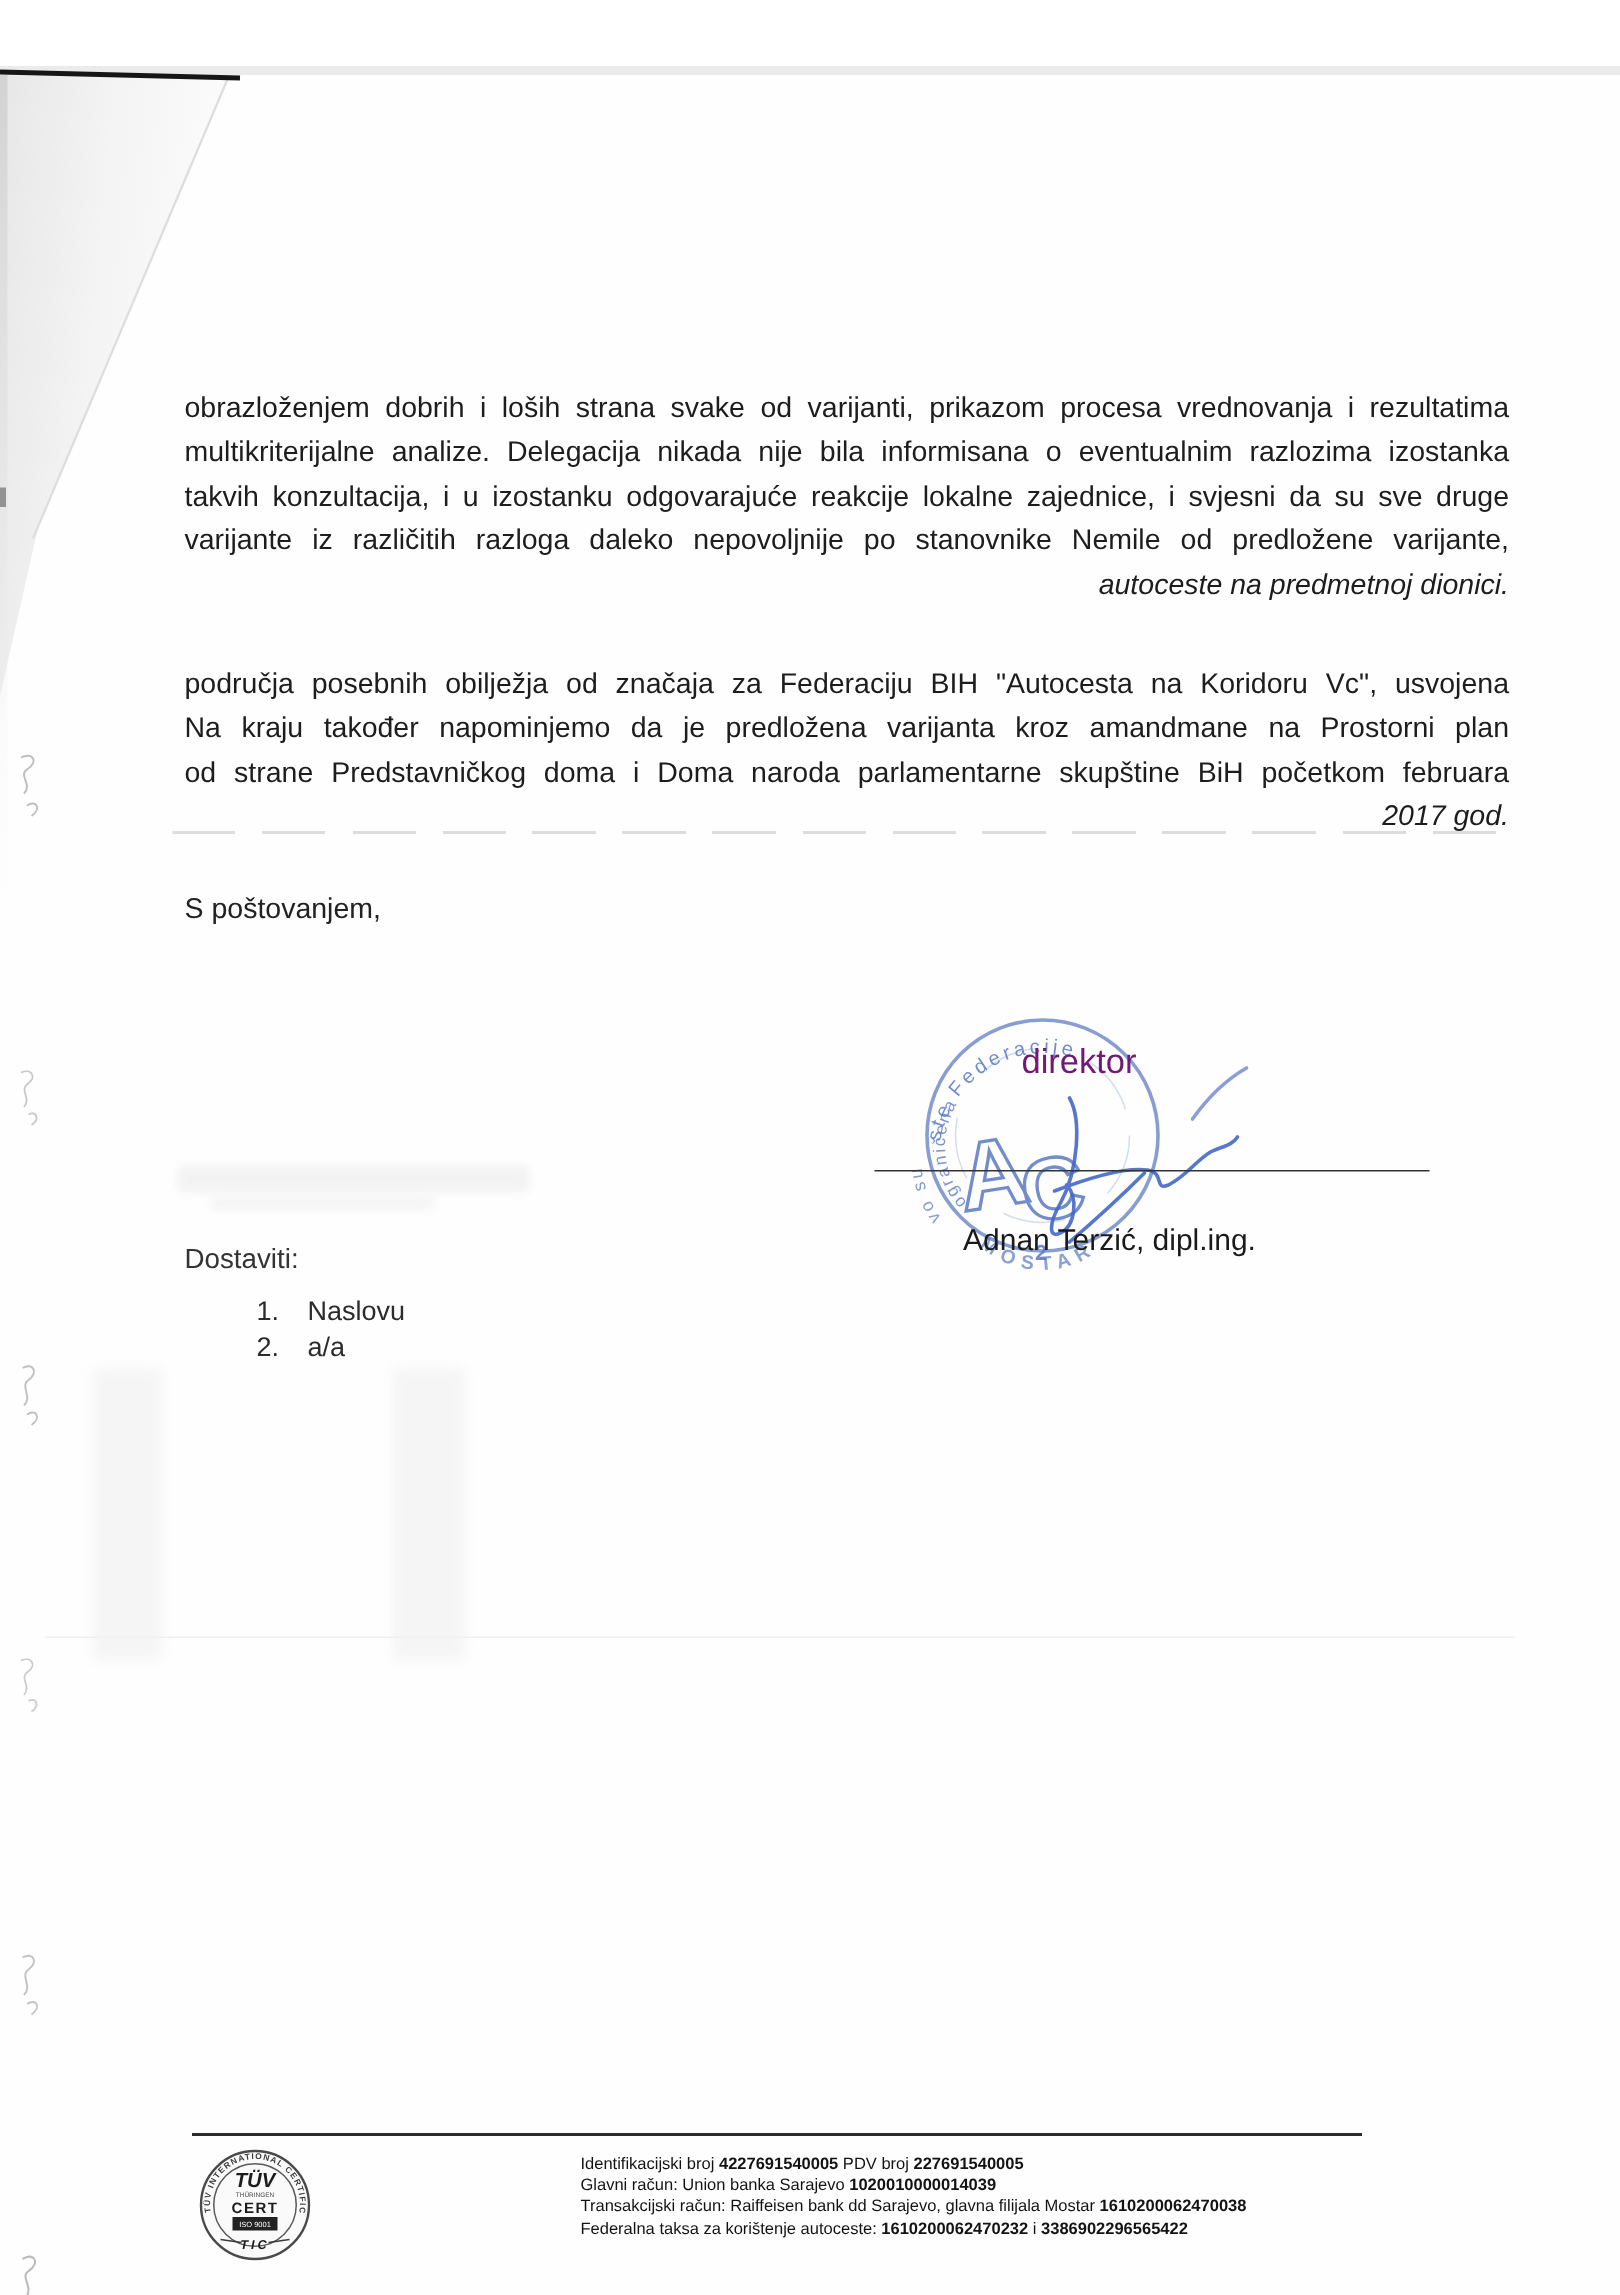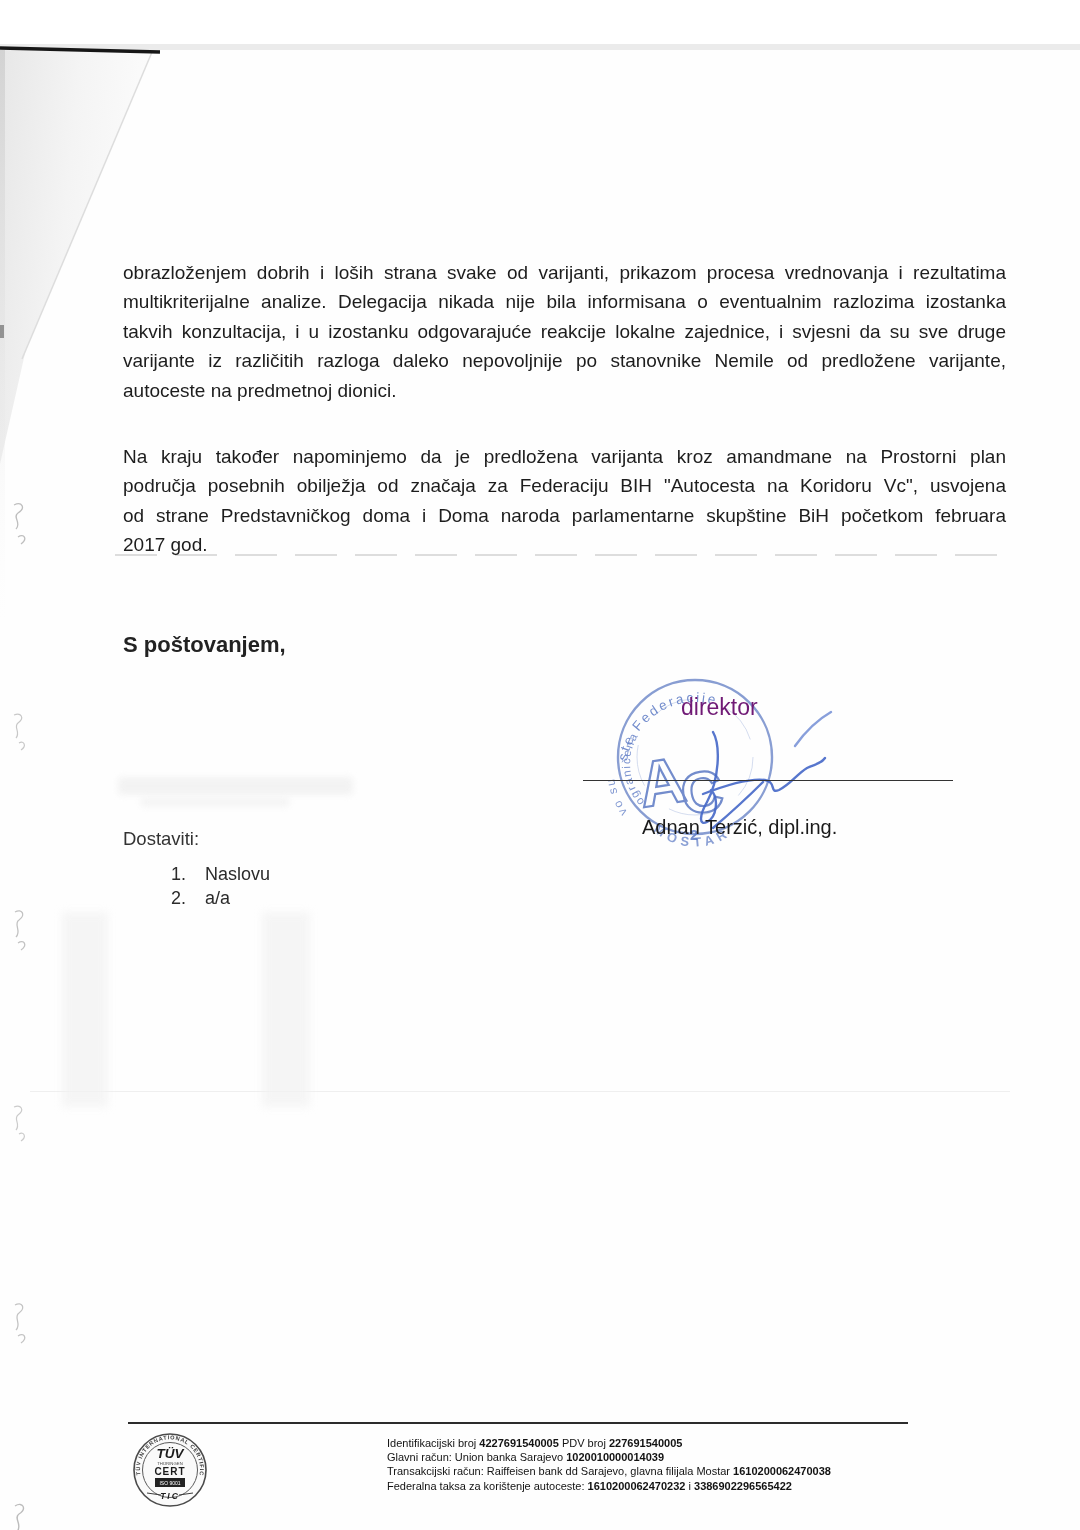--- a/index.html
+++ b/index.html
@@ -17,24 +17,24 @@
     filter:blur(3px);opacity:.8;border-radius:4px;}
   .bleed{position:absolute;background:#f2f2f2;filter:blur(4px);opacity:.7;}
   .bleed.a{left:62px;top:868px;width:46px;height:195px;}
   .bleed.b{left:262px;top:868px;width:48px;height:195px;}
   .bottom-band{position:absolute;left:0;top:1524px;width:1080px;height:6px;background:#f1f1f1;}
   .smudge{position:absolute;opacity:.65;}
   
   .para{position:absolute;left:123px;width:883px;font-size:19px;line-height:29.4px;
     color:#1d1d1d;}
   .para .tline.just{text-align:justify;text-align-last:justify;}
-  .para .tline.last{text-align:left;}
+  .para .tline.last{text-align:right;font-style:italic;}
   #para1{top:214px;}
   #para2{top:398px;}
-  .closing{position:absolute;left:123px;top:588px;font-size:22px;color:#222;font-weight:bold;}
+  .closing{position:absolute;left:123px;top:552px;font-size:19px;color:#222;}
   .sig-title{position:absolute;left:681px;top:650px;font-size:23px;color:#701a75;}
   .sig-line{position:absolute;left:583px;top:736px;width:370px;border-top:1.6px solid #333;}
   .sig-name{position:absolute;left:642px;top:772px;font-size:20px;color:#1a1a1a;}
   .dostaviti{position:absolute;left:123px;top:784px;font-size:18.5px;color:#333;}
   .dist-list{position:absolute;left:171px;top:819px;font-size:18px;color:#2b2b2b;line-height:23.5px;}
   .dist-list .num{display:inline-block;width:34px;}
   
   .footer-rule{position:absolute;left:128px;top:1378px;width:780px;border-top:2px solid #2c2c2c;}
   .footer-text{position:absolute;right:73px;top:1392px;text-align:left;font-size:11px;
     line-height:14.2px;color:#131313;width:620px;}
@@ -94,22 +94,22 @@
   <div class="bottom-band"></div>
 
   <div id="para1" class="para">
       <div class="tline just">obrazloženjem dobrih i loših strana svake od varijanti, prikazom procesa vrednovanja i rezultatima</div>
       <div class="tline just">multikriterijalne analize. Delegacija nikada nije bila informisana o eventualnim razlozima izostanka</div>
       <div class="tline just">takvih konzultacija, i u izostanku odgovarajuće reakcije lokalne zajednice, i svjesni da su sve druge</div>
       <div class="tline just">varijante iz različitih razloga daleko nepovoljnije po stanovnike Nemile od predložene varijante,</div>
       <div class="tline last">autoceste na predmetnoj dionici.</div>
     </div>
   <div id="para2" class="para">
+      <div class="tline just">područja posebnih obilježja od značaja za Federaciju BIH  "Autocesta na Koridoru Vc",  usvojena</div>
       <div class="tline just">Na kraju također napominjemo da je predložena varijanta kroz amandmane na Prostorni plan</div>
-      <div class="tline just">područja posebnih obilježja od značaja za Federaciju BIH  "Autocesta na Koridoru Vc",  usvojena</div>
       <div class="tline just">od strane Predstavničkog doma i Doma naroda parlamentarne skupštine BiH početkom februara</div>
       <div class="tline last">2017 god.</div>
     </div>
 
   <div class="closing">S poštovanjem,</div>
 
   <svg class="cert-logo" style="left:593px;top:620px" width="204" height="204">
     <defs>
       <path id="arcTop" d="M 33,108 A 70,70 0 0 1 163,72" fill="none"></path>
       <path id="arcOL" d="M 40,155 A 73,73 0 0 1 27,76" fill="none"></path>

